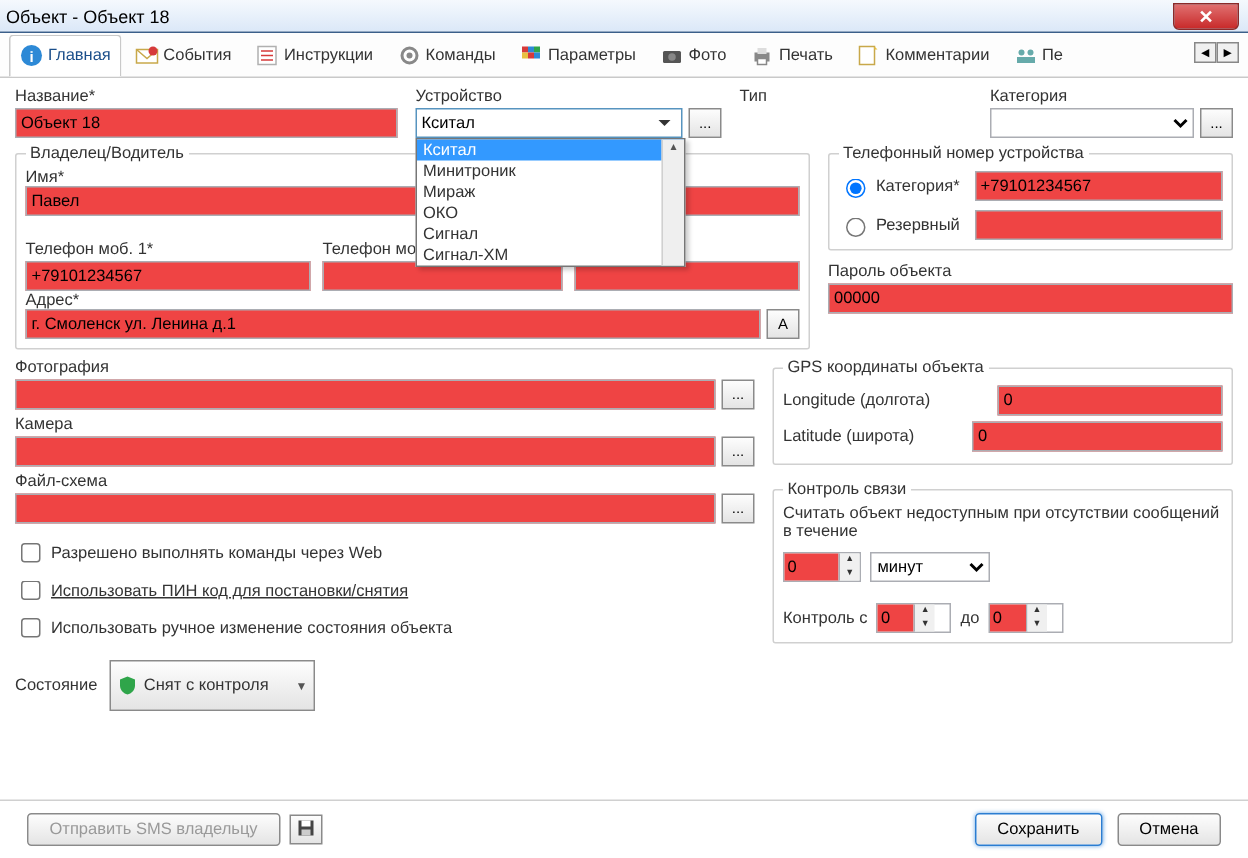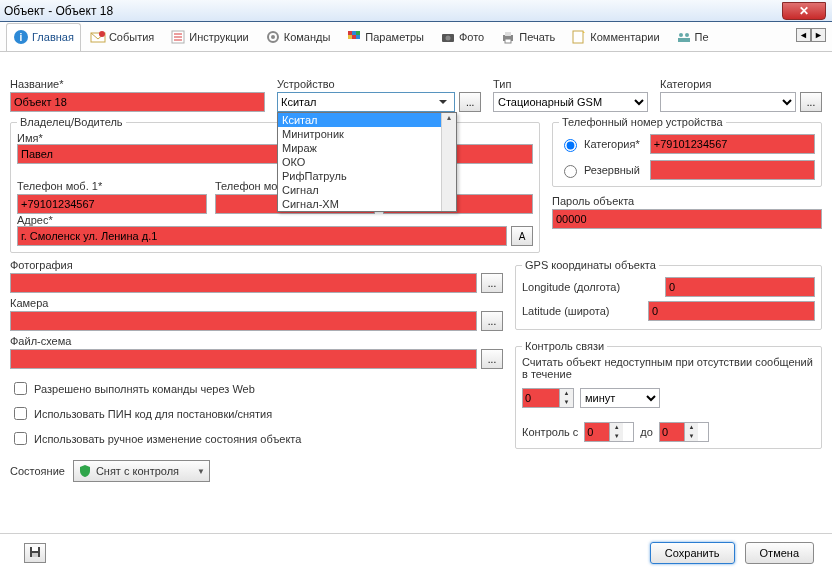--- a/index.html
+++ b/index.html
@@ -73,21 +73,21 @@
     width: 15px; height: 14px;
     border: 1px solid #888; background: #f0f0f0;
     font-size: 9px; line-height: 1; padding: 0;
     cursor: pointer;
   }
   
   .form-area {
     padding: 6px 10px 0 10px;
     position: relative;
   }
-  .row { display: flex; gap: 12px; align-items: flex-start; margin-top: 20px; }
+  .row { display: flex; gap: 12px; align-items: flex-start; }
   .col { display: flex; flex-direction: column; }
   label.fld-label { font-size: 11px; color: #333; margin-bottom: 2px; }
   input[type="text"] {
     height: 20px;
     border: 1px solid #abadb3;
     padding: 0 3px;
     font-size: 11px;
     background: #ef4444;
   }
   select {
@@ -184,21 +184,21 @@
   }
   .spinner input { border: none; width: 36px; height: 18px; font-size: 11px; padding: 0 2px; }
   .spinner .arrows { display: flex; flex-direction: column; width: 14px; border-left: 1px solid #abadb3; }
   .spinner .arrows span { flex: 1; font-size: 6px; text-align: center; background: #f0f0f0; cursor: pointer; line-height: 9px; }
   .check-row input[type="checkbox"] { width: 13px; height: 13px; }
   .status-combo {
     display: inline-flex; align-items: center;
     height: 22px;
     border: 1px solid #8a8a8a;
     background: linear-gradient(to bottom, #fdfdfd, #e4e4e4);
-    padding: 4px 4px; gap: 4px;
+    padding: 16px 4px; gap: 4px;
     font-size: 11px;
     cursor: pointer;
   }
   .status-combo .shield {
     width: 14px; height: 14px;
     display: inline-flex; align-items: center; justify-content: center;
     color: #2fa54a;
   }
   .status-combo .dd { margin-left: 14px; font-size: 8px; color: #555; }
 </style>
@@ -326,34 +326,30 @@
               <svg width="10" height="10" viewBox="0 0 10 10">
                   <path d="M1 3 L5 7 L9 3 Z" fill="#333"></path>
                 </svg>
             </span>
           </div>
           <div class="combo-list">
             <div class="opt selected">Кситал</div>
             <div class="opt">Минитроник</div>
             <div class="opt">Мираж</div>
             <div class="opt">ОКО</div>
-            <div class="opt">РифПатруль</div>
             <div class="opt">Сигнал</div>
             <div class="opt">Сигнал-ХМ</div>
             <div class="scroll"></div>
           </div>
         </div>
         <button class="btn-sq">...</button>
       </div>
     </div>
     <div class="col" style="width:155px;">
       <label class="fld-label">Тип</label>
-      <select>
-        <option>Стационарный GSM</option>
-      </select>
     </div>
     <div class="col" style="flex:1;">
       <label class="fld-label">Категория</label>
       <div style="display:flex; gap:4px;">
         <select style="flex:1;">
           <option></option>
         </select>
         <button class="btn-sq">...</button>
       </div>
     </div>
@@ -419,21 +415,21 @@
       <label class="fld-label" style="margin-top:4px;">Файл-схема</label>
       <div style="display:flex; gap:4px;">
         <input type="text" style="flex: 1 1 0%;" value="">
         <button class="btn-sq">...</button>
       </div>
 
       <div class="check-row" style="margin-top:10px;">
         <input type="checkbox" style="">
         <span>Разрешено выполнять команды через Web</span>
       </div>
-      <div class="check-row" style="margin-top:6px;">
+      <div class="check-row" style="margin-top:6px;text-decoration:underline;">
         <input type="checkbox" style="">
         <span>Использовать ПИН код для постановки/снятия</span>
       </div>
       <div class="check-row" style="margin-top:6px;">
         <input type="checkbox" style="">
         <span>Использовать ручное изменение состояния объекта</span>
       </div>
 
       <div class="row" style="margin-top:12px; align-items:center; gap:8px;">
         <span>Состояние</span>
@@ -495,20 +491,21 @@
               </span>
           </div>
         </div>
       </fieldset>
     </div>
   </div>
 
 </div>
 
 <div class="footer">
+  <button class="btn disabled">Отправить SMS владельцу</button>
   <button class="btn-sq" style="margin-left:6px;">
     <span>
       <svg width="12" height="12" viewBox="0 0 12 12">
           <rect x="1" y="1" width="10" height="10" fill="#444"></rect>
           <rect x="3" y="1" width="6" height="4" fill="#fff"></rect>
           <rect x="3" y="7" width="6" height="4" fill="#ccc"></rect>
         </svg>
     </span>
   </button>
   <div class="spacer"></div>

